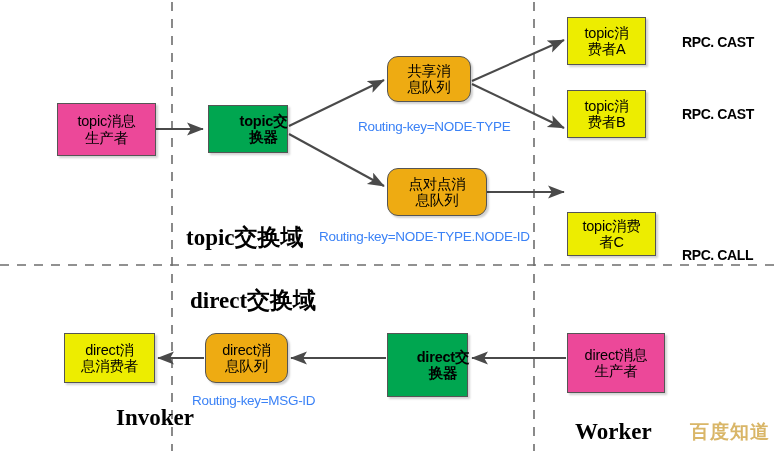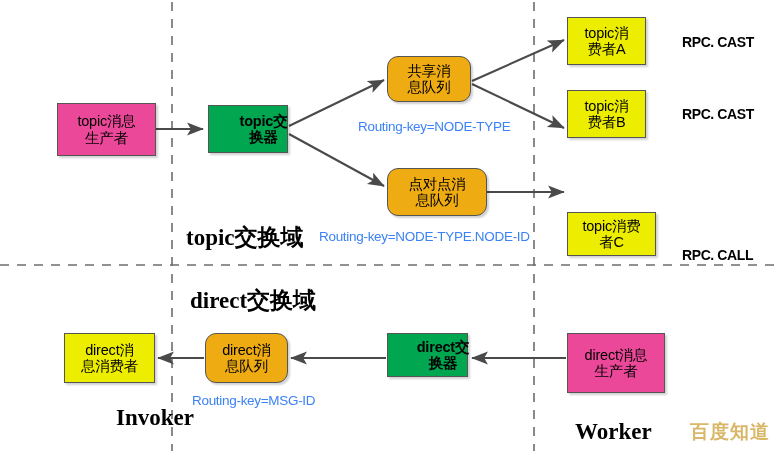--- a/index.html
+++ b/index.html
@@ -168,21 +168,21 @@
   <div class="node yellow" style="left:64px; top:333px; width:91px; height:50px;">
     <span class="ln">direct消</span>
     <span class="ln">息消费者</span>
   </div>
 
   <div class="node orange" style="left:205px; top:333px; width:83px; height:50px;">
     <span class="ln">direct消</span>
     <span class="ln">息队列</span>
   </div>
 
-  <div class="node green" style="left:387px; top:333px; width:81px; height:44px;">
+  <div class="node green" style="left:387px; top:333px; width:81px; height:64px;">
     <span class="ln">direct交</span>
     <span class="ln">换器</span>
   </div>
 
   <div class="node red" style="left:567px; top:333px; width:98px; height:60px;">
     <span class="ln">direct消息</span>
     <span class="ln">生产者</span>
   </div>
 
   <div class="routing" style="left:192px; top:393px;">Routing-key=MSG-ID</div>

